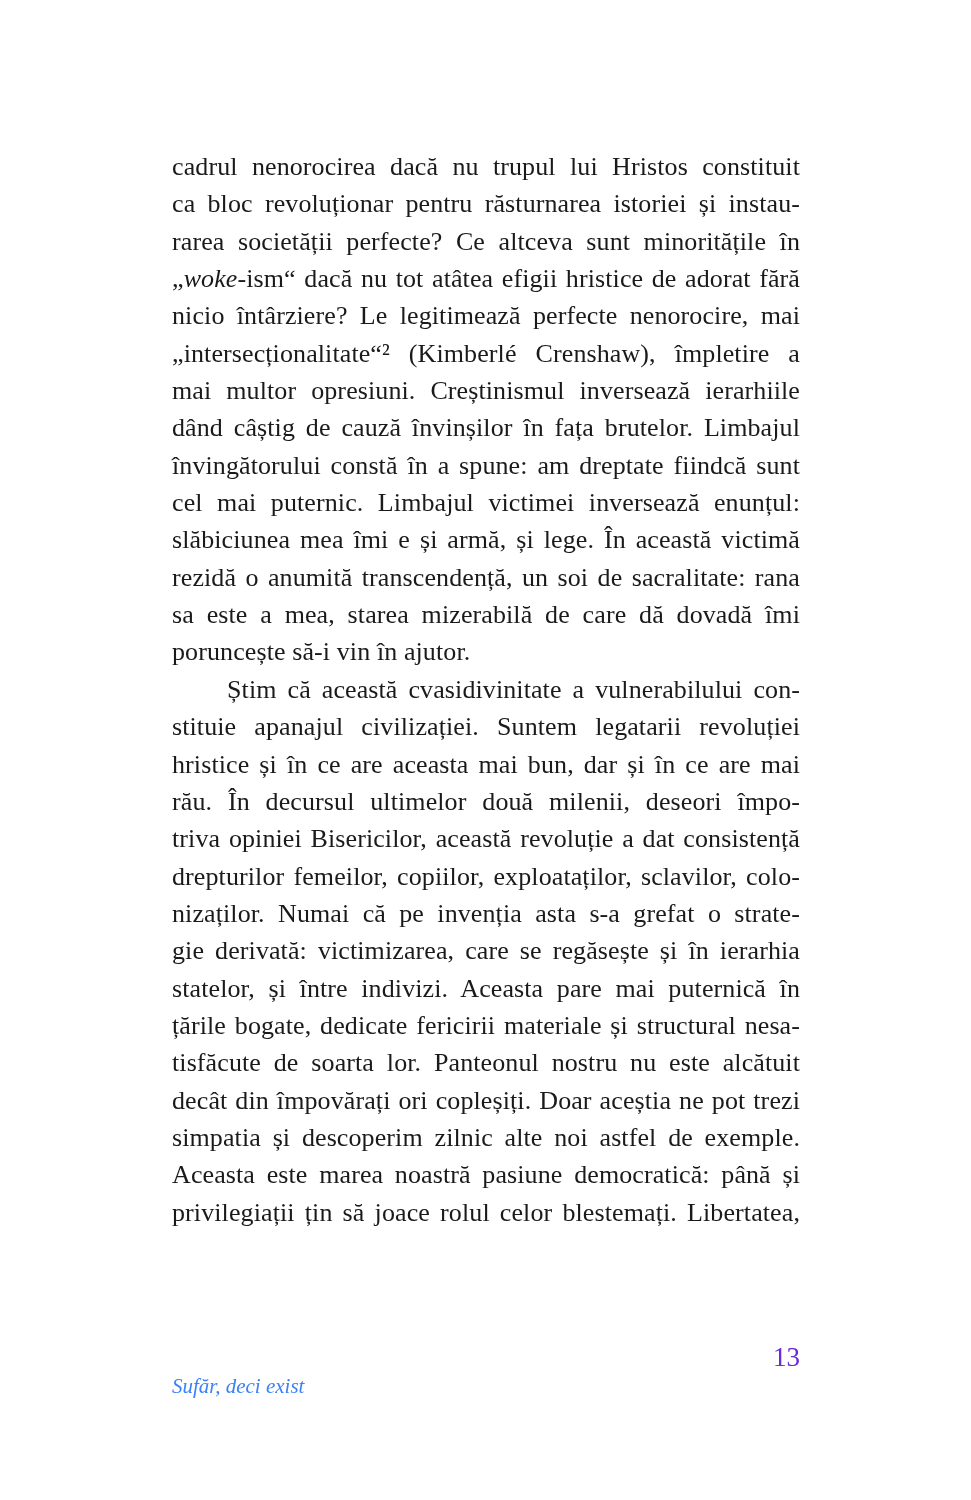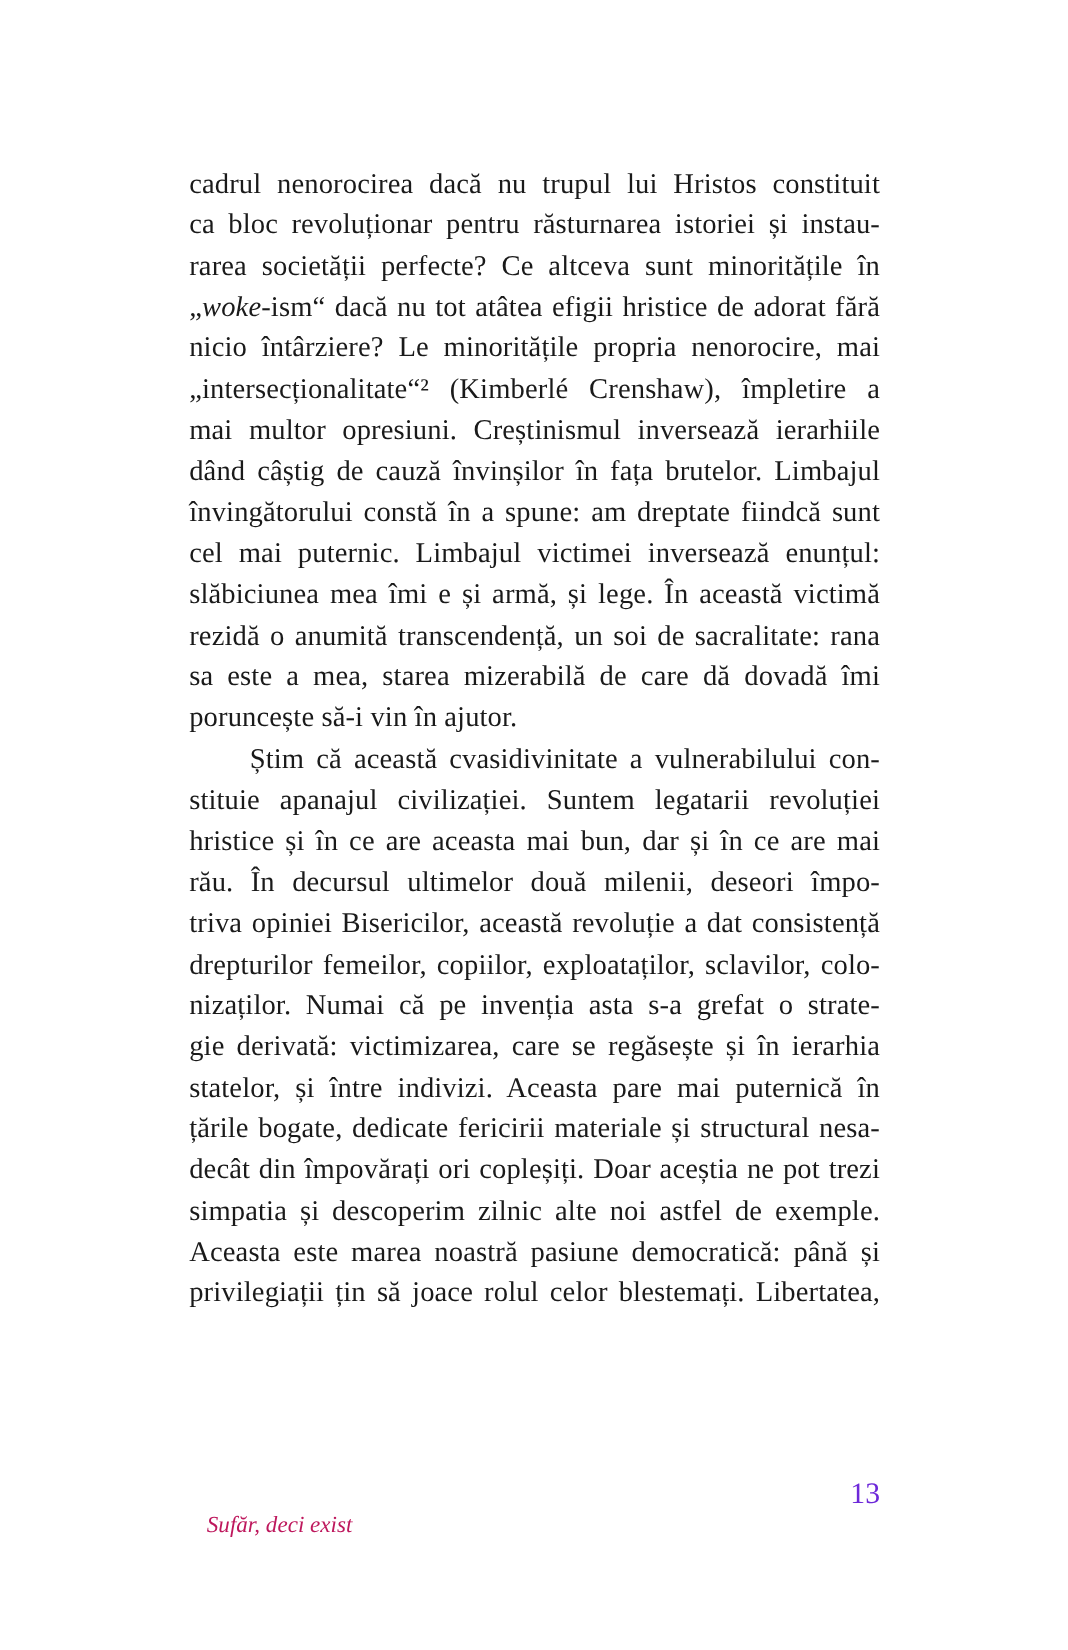--- a/index.html
+++ b/index.html
@@ -40,22 +40,21 @@
   }
   .italic {
     font-style: italic;
   }
   .footer-title {
     position: absolute;
     left: 172px;
     top: 1374px;
     font-size: 21px;
     font-style: italic;
-    color: #be185d;
-    margin-left: 16px;
+    color: #3b82f6;
   }
   .page-number {
     position: absolute;
     left: 172px;
     top: 1342px;
     width: 628px;
     text-align: right;
     font-size: 27px;
     color: #6d28d9;
     font-variant-numeric: oldstyle-nums;
@@ -65,21 +64,21 @@
 </head>
 <body>
 
 <div class="text-block">
 
   <div>
     <div class="text-line">cadrul nenorocirea dacă nu trupul lui Hristos constituit</div>
     <div class="text-line">ca bloc revoluționar pentru răsturnarea istoriei și instau-</div>
     <div class="text-line">rarea societății perfecte? Ce altceva sunt minoritățile în</div>
     <div class="text-line"><span>„</span><span class="italic">woke</span><span>-ism“ dacă nu tot atâtea efigii hristice de adorat fără</span></div>
-    <div class="text-line">nicio întârziere? Le minoritățile propria nenorocire, mai</div>
+    <div class="text-line">nicio întârziere? Le legitimează perfecte nenorocire, mai</div>
     <div class="text-line">„intersecționalitate“² (Kimberlé Crenshaw), împletire a</div>
     <div class="text-line">mai multor opresiuni. Creștinismul inversează ierarhiile</div>
     <div class="text-line">dând câștig de cauză învinșilor în fața brutelor. Limbajul</div>
     <div class="text-line">învingătorului constă în a spune: am dreptate fiindcă sunt</div>
     <div class="text-line">cel mai puternic. Limbajul victimei inversează enunțul:</div>
     <div class="text-line">slăbiciunea mea îmi e și armă, și lege. În această victimă</div>
     <div class="text-line">rezidă o anumită transcendență, un soi de sacralitate: rana</div>
     <div class="text-line">sa este a mea, starea mizerabilă de care dă dovadă îmi</div>
     <div class="text-line p-last">poruncește să-i vin în ajutor.</div>
   </div>
@@ -88,20 +87,21 @@
     <div class="text-line p-indent">Știm că această cvasidivinitate a vulnerabilului con-</div>
     <div class="text-line">stituie apanajul civilizației. Suntem legatarii revoluției</div>
     <div class="text-line">hristice și în ce are aceasta mai bun, dar și în ce are mai</div>
     <div class="text-line">rău. În decursul ultimelor două milenii, deseori împo-</div>
     <div class="text-line">triva opiniei Bisericilor, această revoluție a dat consistență</div>
     <div class="text-line">drepturilor femeilor, copiilor, exploataților, sclavilor, colo-</div>
     <div class="text-line">nizaților. Numai că pe invenția asta s-a grefat o strate-</div>
     <div class="text-line">gie derivată: victimizarea, care se regăsește și în ierarhia</div>
     <div class="text-line">statelor, și între indivizi. Aceasta pare mai puternică în</div>
     <div class="text-line">țările bogate, dedicate fericirii materiale și structural nesa-</div>
+    <div class="text-line">tisfăcute de soarta lor. Panteonul nostru nu este alcătuit</div>
     <div class="text-line">decât din împovărați ori copleșiți. Doar aceștia ne pot trezi</div>
     <div class="text-line">simpatia și descoperim zilnic alte noi astfel de exemple.</div>
     <div class="text-line">Aceasta este marea noastră pasiune democratică: până și</div>
     <div class="text-line">privilegiații țin să joace rolul celor blestemați. Libertatea,</div>
   </div>
 
 </div>
 
 <div class="page-number">13</div>
 <div class="footer-title">Sufăr, deci exist</div>

